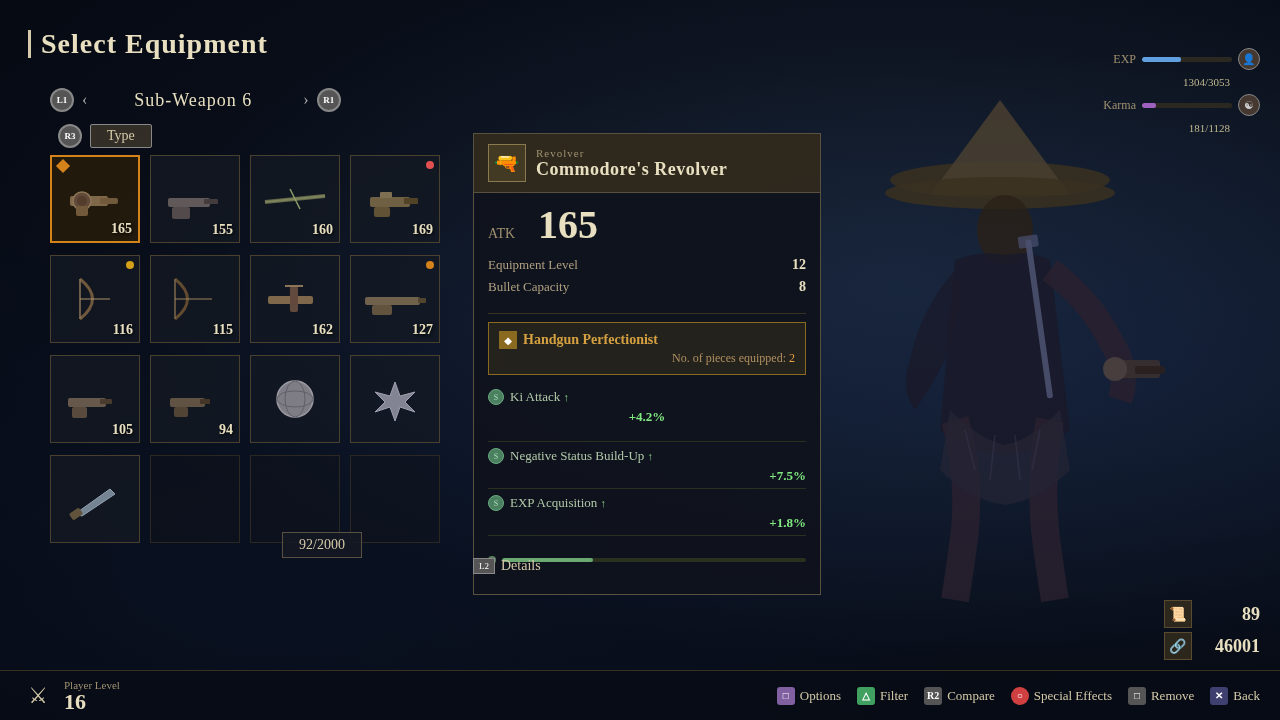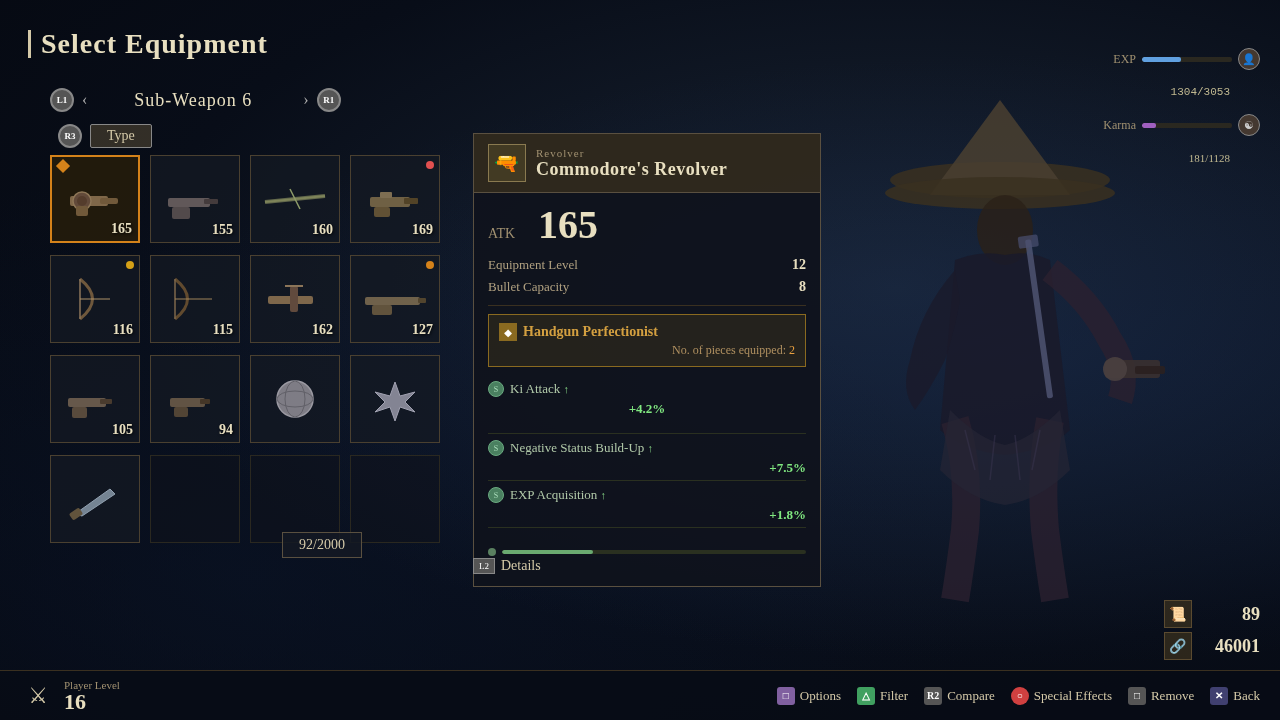--- a/index.html
+++ b/index.html
@@ -314,21 +314,21 @@
       font-size: 40px;
       color: #e8dfc0;
       font-weight: bold;
       line-height: 1;
     }
 
     .detail-stats {
       display: flex;
       flex-direction: column;
       gap: 2px;
-      margin-bottom: 8px;
+      margin-bottom: 16px;
     }
 
     .detail-stat-row {
       display: flex;
       justify-content: space-between;
       align-items: center;
       padding: 2px 0;
     }
 
     .detail-stat-label {
@@ -477,21 +477,21 @@
     }
 
     
     .top-right-stats {
       position: absolute;
       top: 48px;
       right: 20px;
       display: flex;
       flex-direction: column;
       align-items: flex-end;
-      gap: 16px;
+      gap: 6px;
       z-index: 20;
     }
 
     .stat-row-tr {
       display: flex;
       align-items: center;
       gap: 6px;
     }
 
     .stat-label-tr {
@@ -941,21 +941,21 @@
   </div>
 
   <div class="top-right-stats">
     <div class="stat-row-tr">
       <span class="stat-label-tr">EXP</span>
       <div class="stat-bar-tr">
         <div class="stat-bar-fill-exp"></div>
       </div>
       <div class="stat-icon-tr">👤</div>
     </div>
-    <div style="text-align:right;font-size:11px;color:#c0b890;padding-right:30px;font-family:Liberation Mono, monospace;">1304/3053</div>
+    <div style="text-align:right;font-size:11px;color:#c0b890;padding-right:30px;">1304/3053</div>
     <div class="stat-row-tr">
       <span class="stat-label-tr">Karma</span>
       <div class="stat-bar-tr">
         <div class="stat-bar-fill-karma"></div>
       </div>
       <div class="stat-icon-tr">☯</div>
     </div>
     <div style="text-align:right;font-size:11px;color:#c0b890;padding-right:30px;">181/1128</div>
   </div>
 

